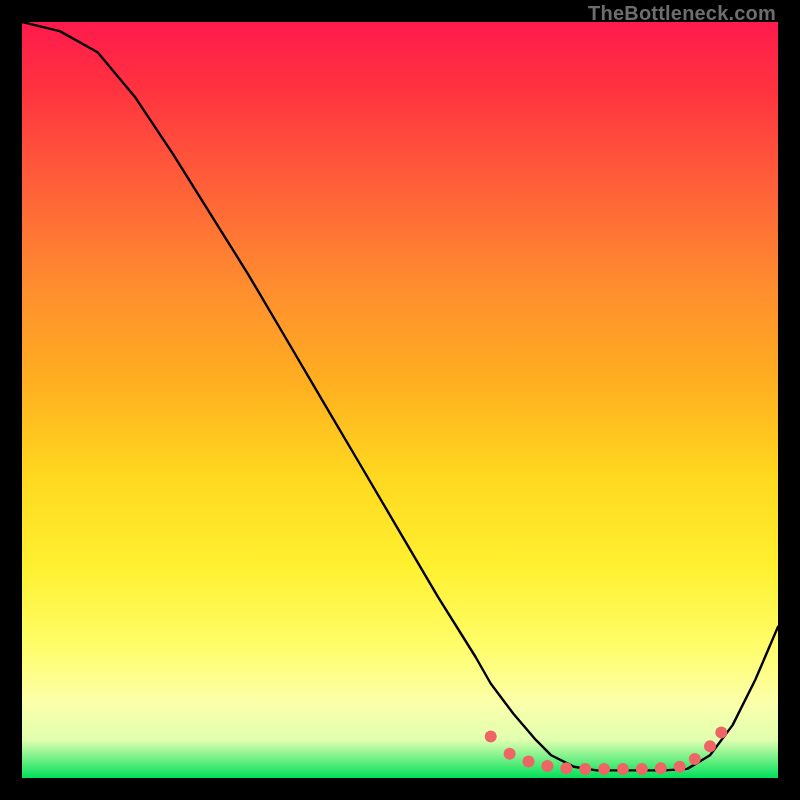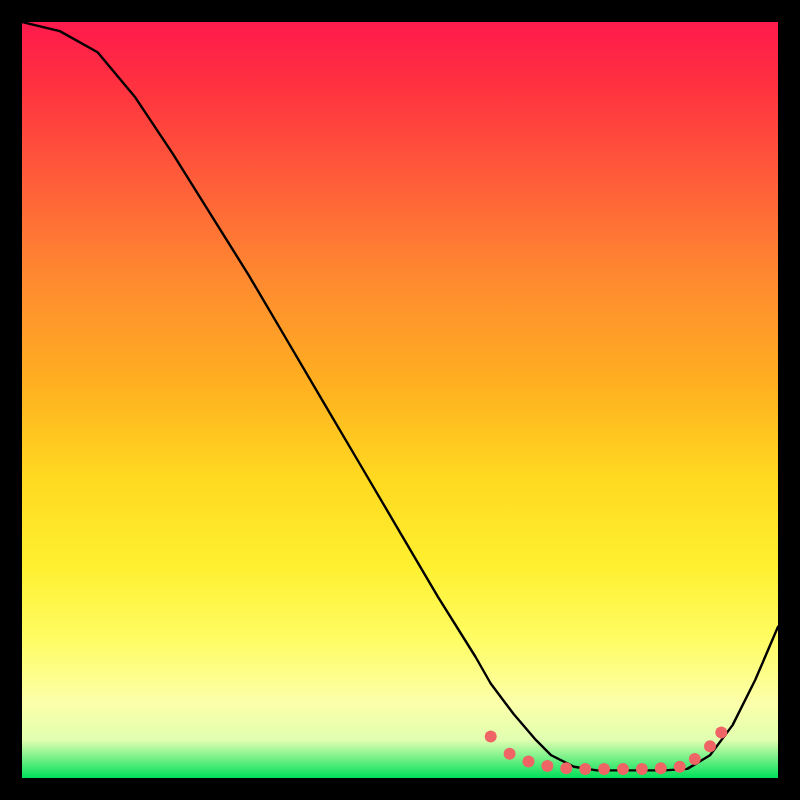--- a/index.html
+++ b/index.html
@@ -85,13 +85,14 @@
         <circle cx="601.0" cy="746.9" r="6" fill="#ef6464"></circle>
         <circle cx="619.9" cy="746.9" r="6" fill="#ef6464"></circle>
         <circle cx="638.8" cy="746.2" r="6" fill="#ef6464"></circle>
         <circle cx="657.7" cy="744.7" r="6" fill="#ef6464"></circle>
         <circle cx="672.8" cy="737.1" r="6" fill="#ef6464"></circle>
         <circle cx="688.0" cy="724.2" r="6" fill="#ef6464"></circle>
         <circle cx="699.3" cy="710.6" r="6" fill="#ef6464"></circle>
       </g>
   </svg>
 
+  <div class="watermark">TheBottleneck.com</div>
 </div>
 
 </body></html>

